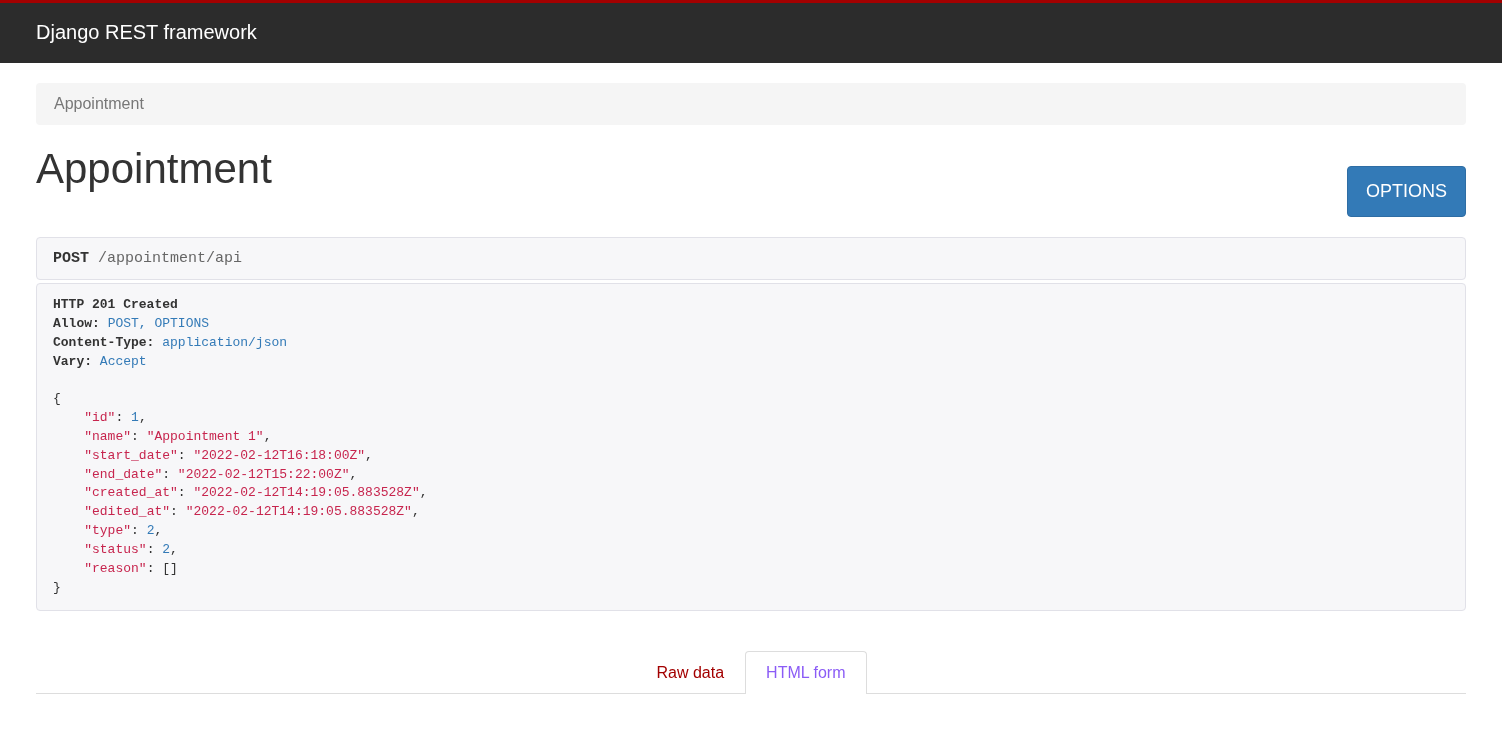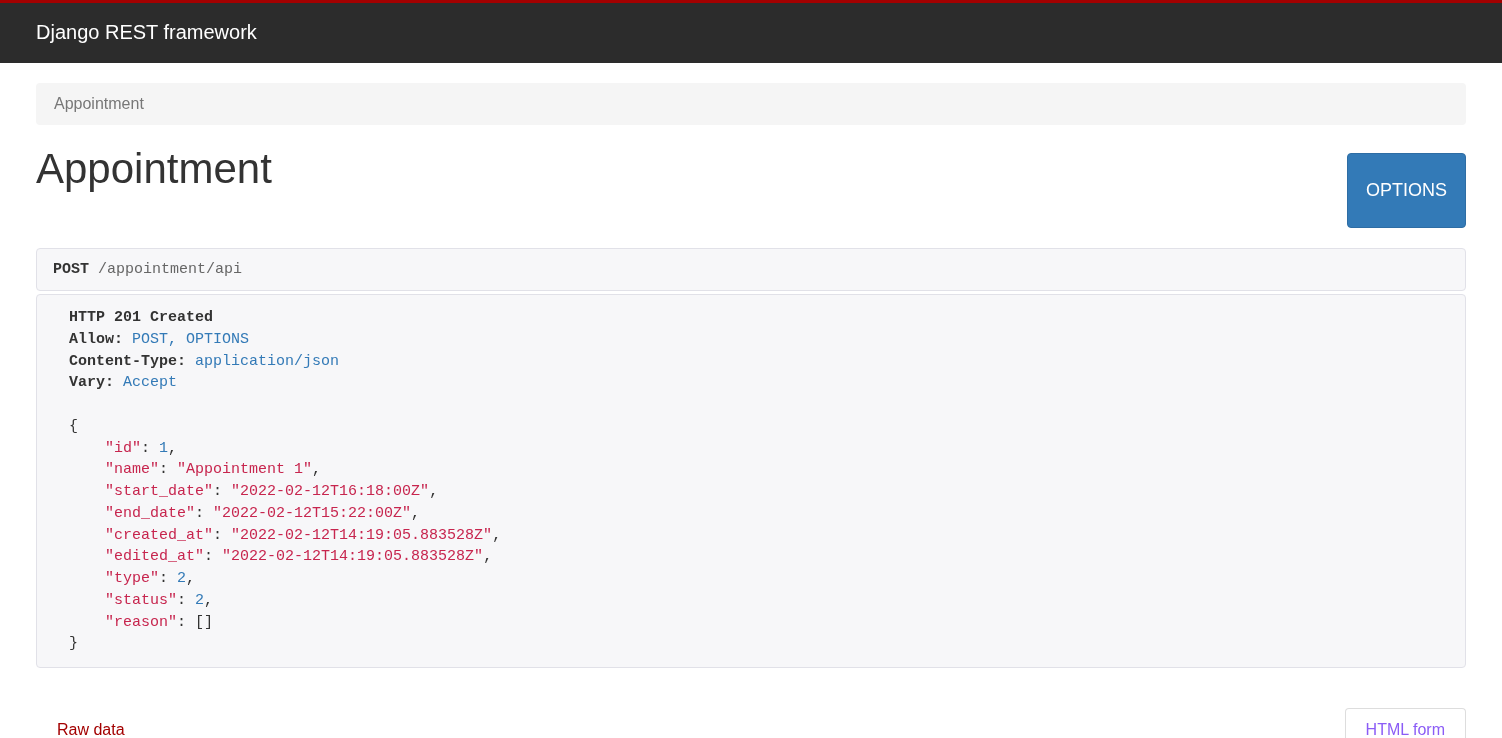--- a/index.html
+++ b/index.html
@@ -50,65 +50,65 @@
     .page-title {
       font-size: 42px;
       font-weight: 500;
       color: #333;
     }
     .btn-options {
       background: #337ab7;
       color: #fff;
       border: 1px solid #2e6da4;
       border-radius: 4px;
-      padding: 26px 18px;
+      padding: 14px 18px;
       font-size: 18px;
       cursor: pointer;
-      margin-top: 8px;
+      margin-top: 21px;
     }
     .request-info {
       background: #f7f7f9;
       border: 1px solid #e1e1e8;
       border-radius: 4px;
       padding: 12px 16px;
       font-family: Menlo, Monaco, Consolas, "Courier New", monospace;
       font-size: 15px;
       margin-bottom: 3px;
     }
     .request-info .method {
       font-weight: 700;
     }
     .request-info .path {
       color: #666;
     }
     .response-info {
       background: #f7f7f9;
       border: 1px solid #e1e1e8;
       border-radius: 4px;
-      padding: 12px 32px;
+      padding: 12px 16px;
       font-family: Menlo, Monaco, Consolas, "Courier New", monospace;
-      font-size: 15px;
+      font-size: 13px;
       line-height: 1.45;
       white-space: pre;
       overflow-x: auto;
       margin-bottom: 40px;
     }
     .response-info .header-name {
       font-weight: 700;
     }
     .response-info .header-val {
       color: #337ab7;
     }
     .json-key { color: #c7254e; }
     .json-str { color: #c7254e; }
     .json-num { color: #337ab7; }
     .json-punc { color: #333; }
     .tabs-row {
       display: flex;
-      justify-content: space-between;
+      justify-content: center;
       border-bottom: 1px solid #ddd;
     }
     .tab {
       padding: 12px 20px;
       font-size: 16px;
       cursor: pointer;
       border: 1px solid transparent;
       border-bottom: none;
       margin-bottom: -1px;
       color: #a30000;

